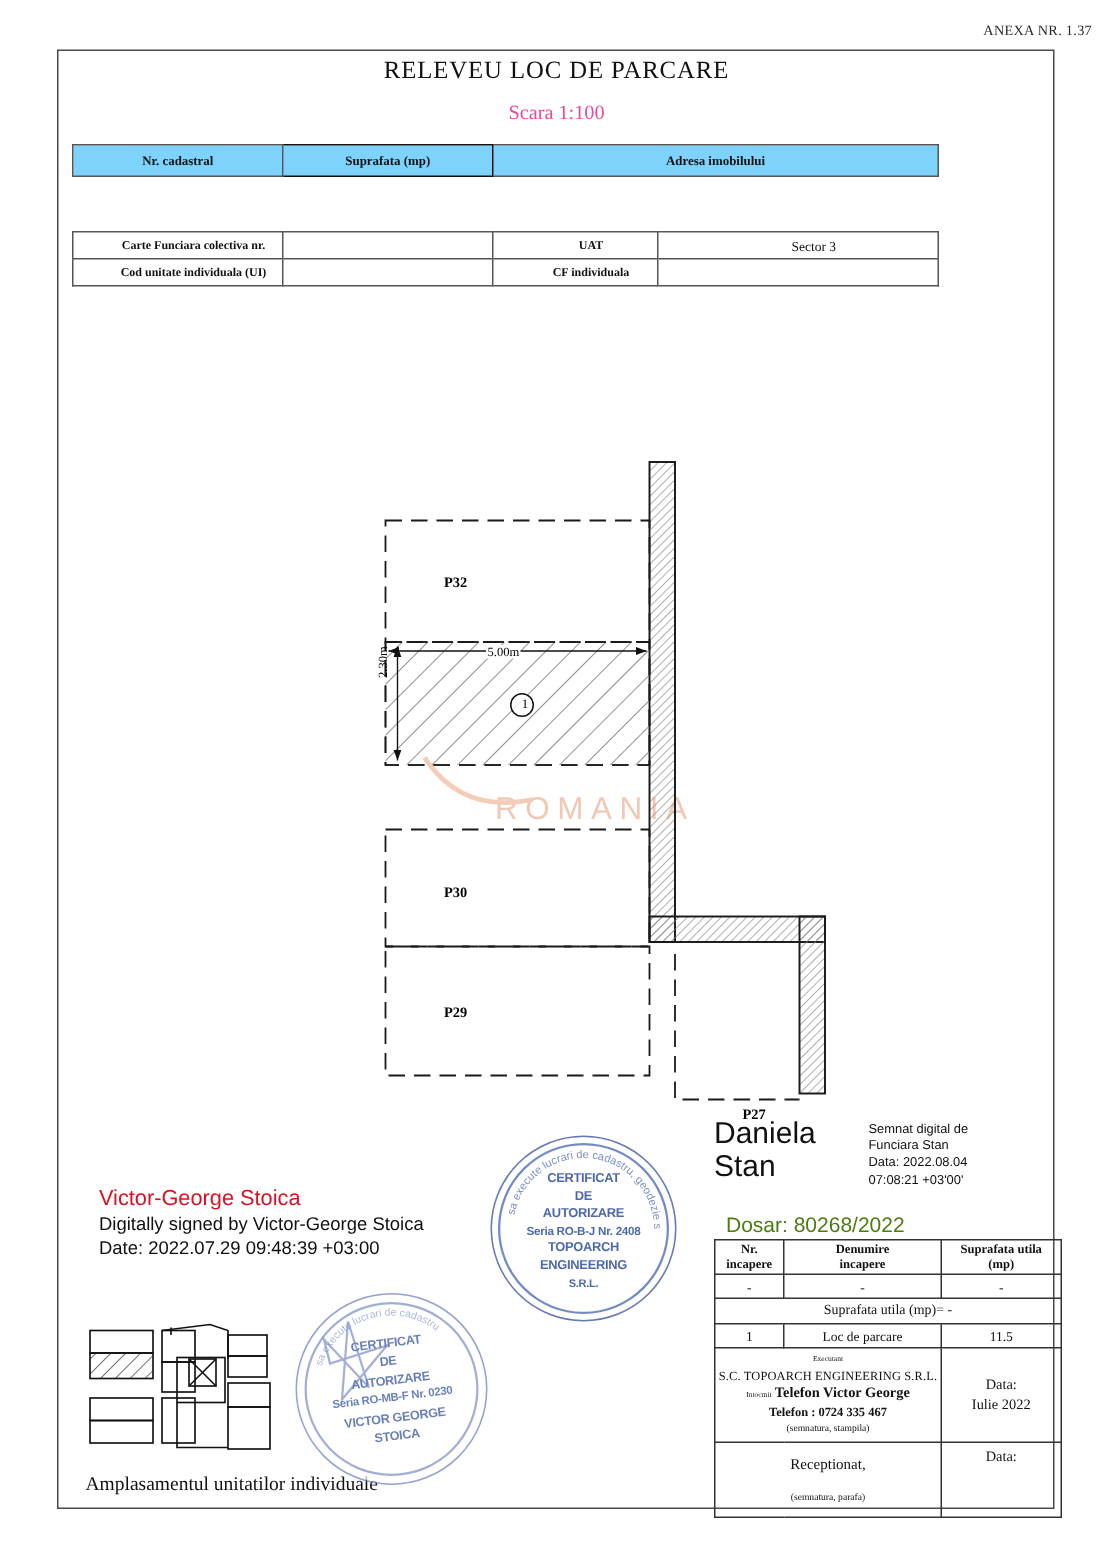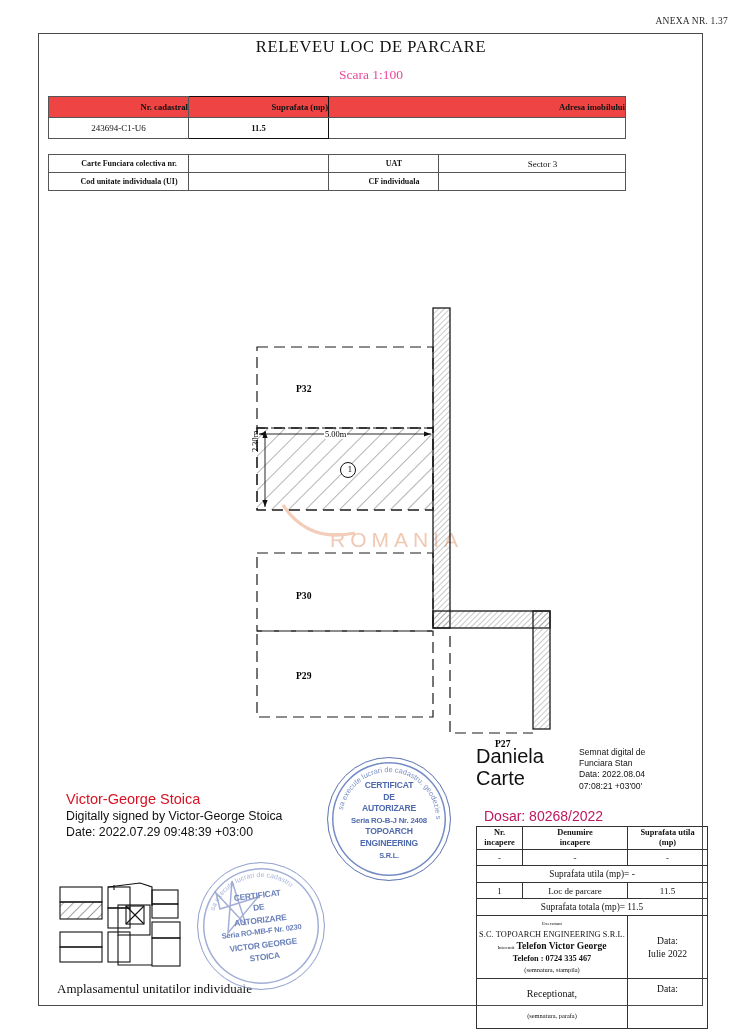--- a/index.html
+++ b/index.html
@@ -70,21 +70,21 @@
   }
 
   
   #tbl-cadastral {
     position: absolute;
     left: 48px;
     top: 96px;
     width: 577px;
   }
   #tbl-cadastral td { height: 20px; }
-  #tbl-cadastral td.hdr { background: #ef4444; text-align: right; }
+  #tbl-cadastral td.hdr { background: #7dd3fc; }
   #tbl-cadastral td.val-id {
     font-weight: normal;
     font-size: 9px;
   }
   #tbl-cadastral .col-thick {
     border-left: 1.8px solid #111;
     border-right: 1.8px solid #111;
   }
   #tbl-cadastral tr:first-child td.col-thick { border-top: 1.8px solid #111; }
   #tbl-cadastral tr:last-child td.col-thick { border-bottom: 1.8px solid #111; }
@@ -160,21 +160,21 @@
     top: 2px;
     font-size: 8.6px;
     line-height: 11.2px;
     color: #111;
   }
   #dosar {
     position: absolute;
     left: 484px;
     top: 808px;
     font-size: 14px;
-    color: #be185d;
+    color: #4d7c0f;
     font-family: "Liberation Sans", sans-serif;
   }
 
   
   #tbl-rooms {
     position: absolute;
     left: 476px;
     top: 826px;
     width: 231px;
     border-collapse: collapse;
@@ -277,25 +277,20 @@
       <col style="width:140px">
       <col style="width:140px">
       <col style="width:297px">
     </colgroup>
   <tbody>
     <tr>
       <td class="hdr">Nr. cadastral</td>
       <td class="hdr col-thick">Suprafata (mp)</td>
       <td class="hdr">Adresa imobilului</td>
     </tr>
-    <tr>
-      <td class="val-id">243694-C1-U6</td>
-      <td class="col-thick">11.5</td>
-      <td></td>
-    </tr>
   </tbody>
 </table>
 
 <table id="tbl-cf" class="dtab">
   <colgroup>
       <col style="width:140px">
       <col style="width:140px">
       <col style="width:110px">
       <col style="width:187px">
     </colgroup>
@@ -367,21 +362,21 @@
 
 <div id="sig-left">
   <div class="name">Victor-George Stoica</div>
   <div class="meta">Digitally signed by Victor-George Stoica</div>
   <div class="meta">Date: 2022.07.29 09:48:39 +03:00</div>
 </div>
 
 <div id="sig-right">
   <div class="big">
     <div>Daniela</div>
-    <div>Carte</div>
+    <div>Stan</div>
   </div>
   <div class="small">
     <div>Semnat digital de</div>
     <div>Funciara Stan</div>
     <div>Data: 2022.08.04</div>
     <div>07:08:21 +03'00'</div>
   </div>
 </div>
 <div id="dosar">Dosar: 80268/2022</div>
 
@@ -408,23 +403,20 @@
       <td class="norm cellh">-</td>
       <td class="norm cellh">-</td>
     </tr>
     <tr>
       <td class="span" colspan="3">Suprafata utila (mp)=  -</td>
     </tr>
     <tr>
       <td class="norm cellh">1</td>
       <td class="norm cellh">Loc de parcare</td>
       <td class="norm cellh">11.5</td>
-    </tr>
-    <tr>
-      <td class="span" colspan="3">Suprafata totala (mp)= 11.5</td>
     </tr>
     <tr>
       <td class="exec" colspan="2">
         <div class="tiny">Executant</div>
         <div class="firm">S.C. TOPOARCH ENGINEERING S.R.L.</div>
         <div><span class="tiny">Intocmit</span>
           <span class="person">Telefon Victor George</span></div>
         <div class="tel">Telefon : 0724 335 467</div>
         <div class="note">(semnatura, stampila)</div>
       </td>

